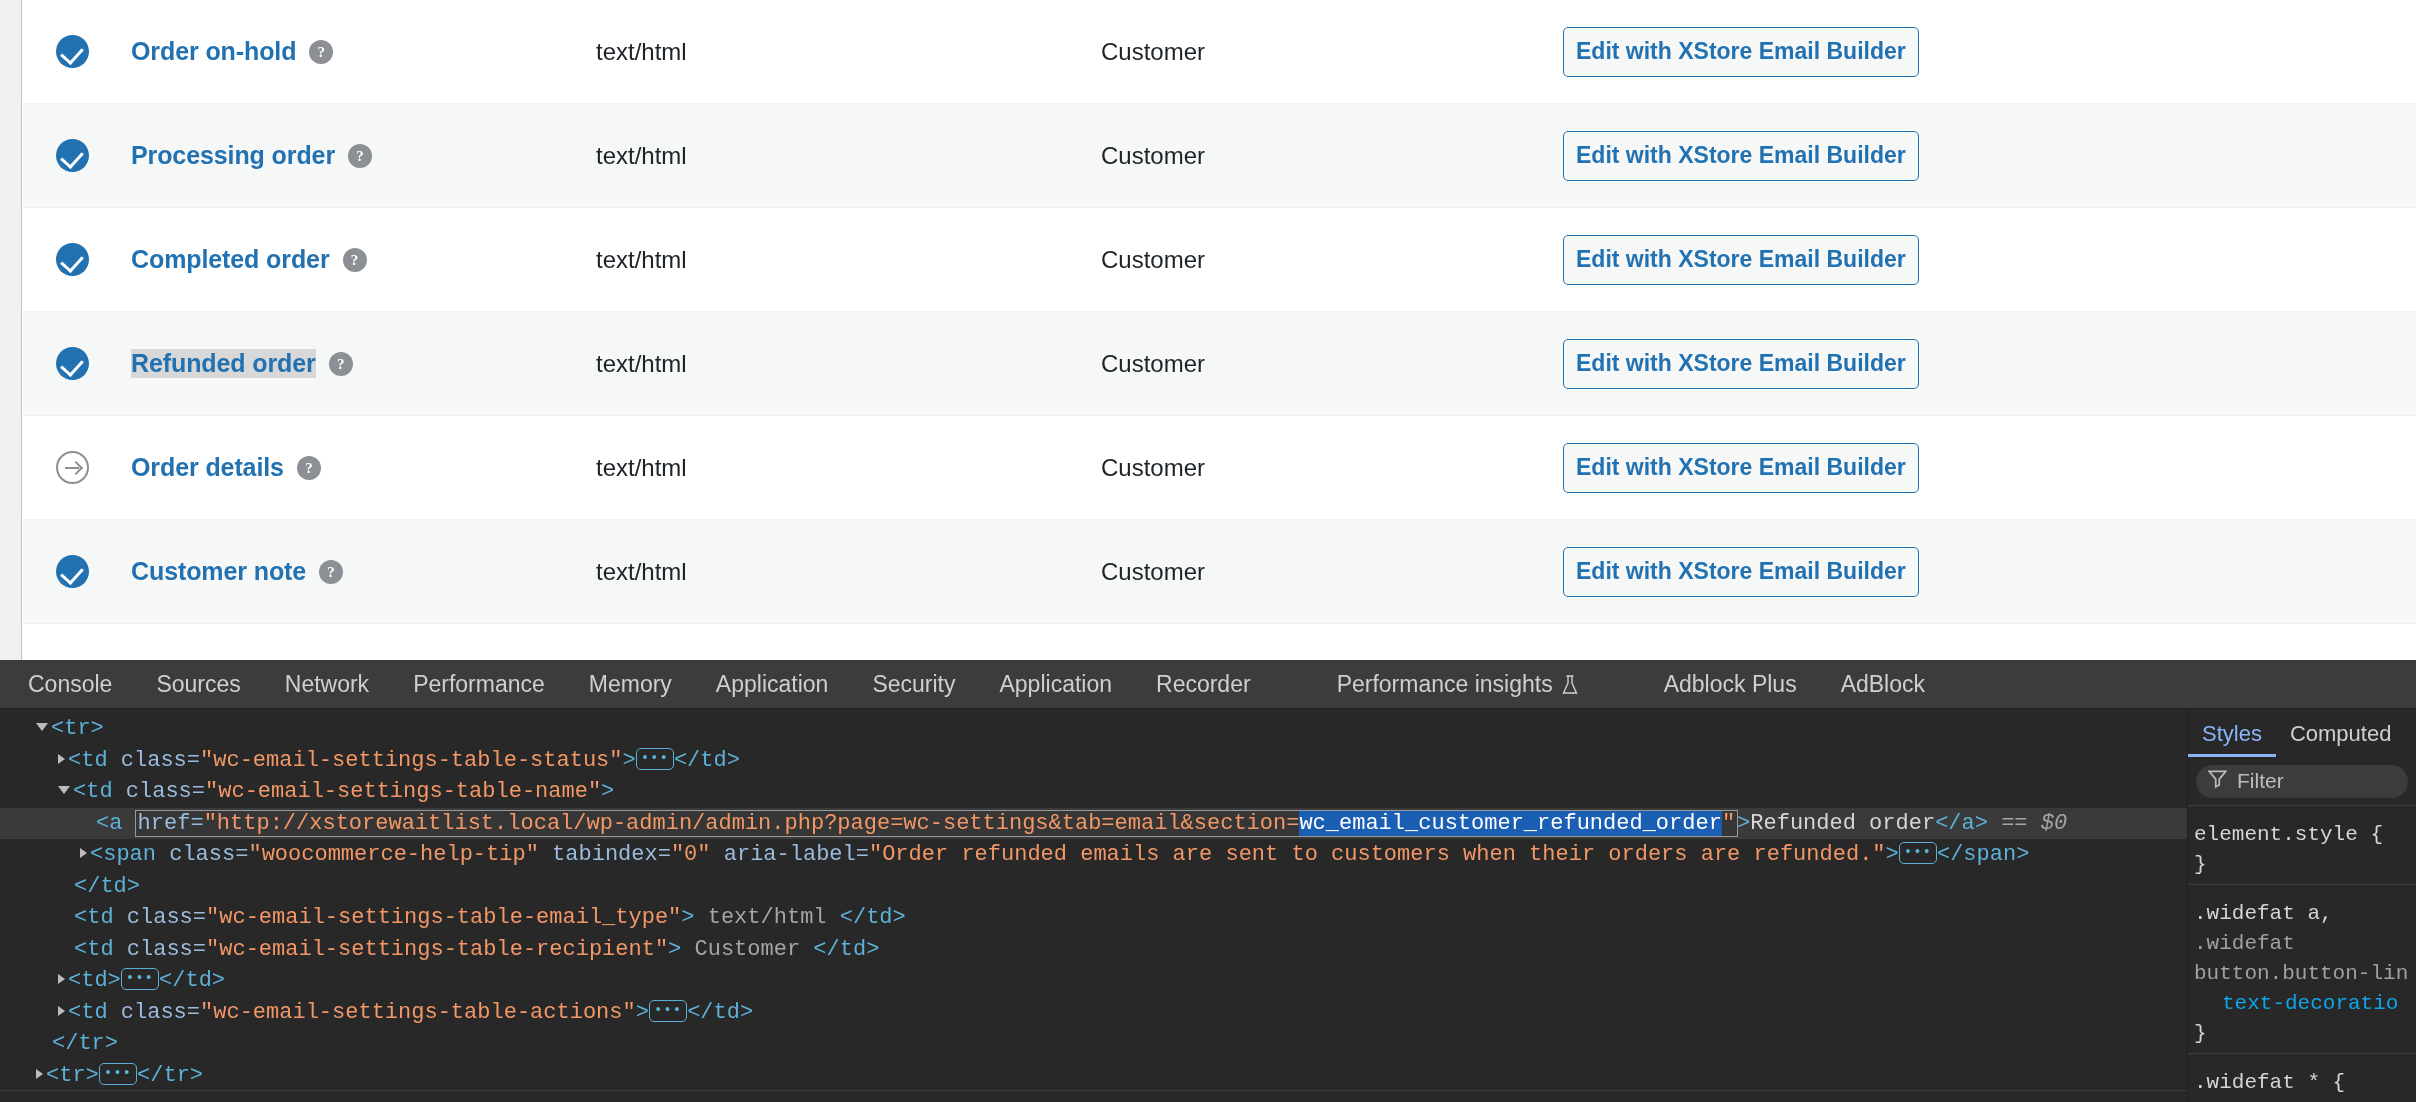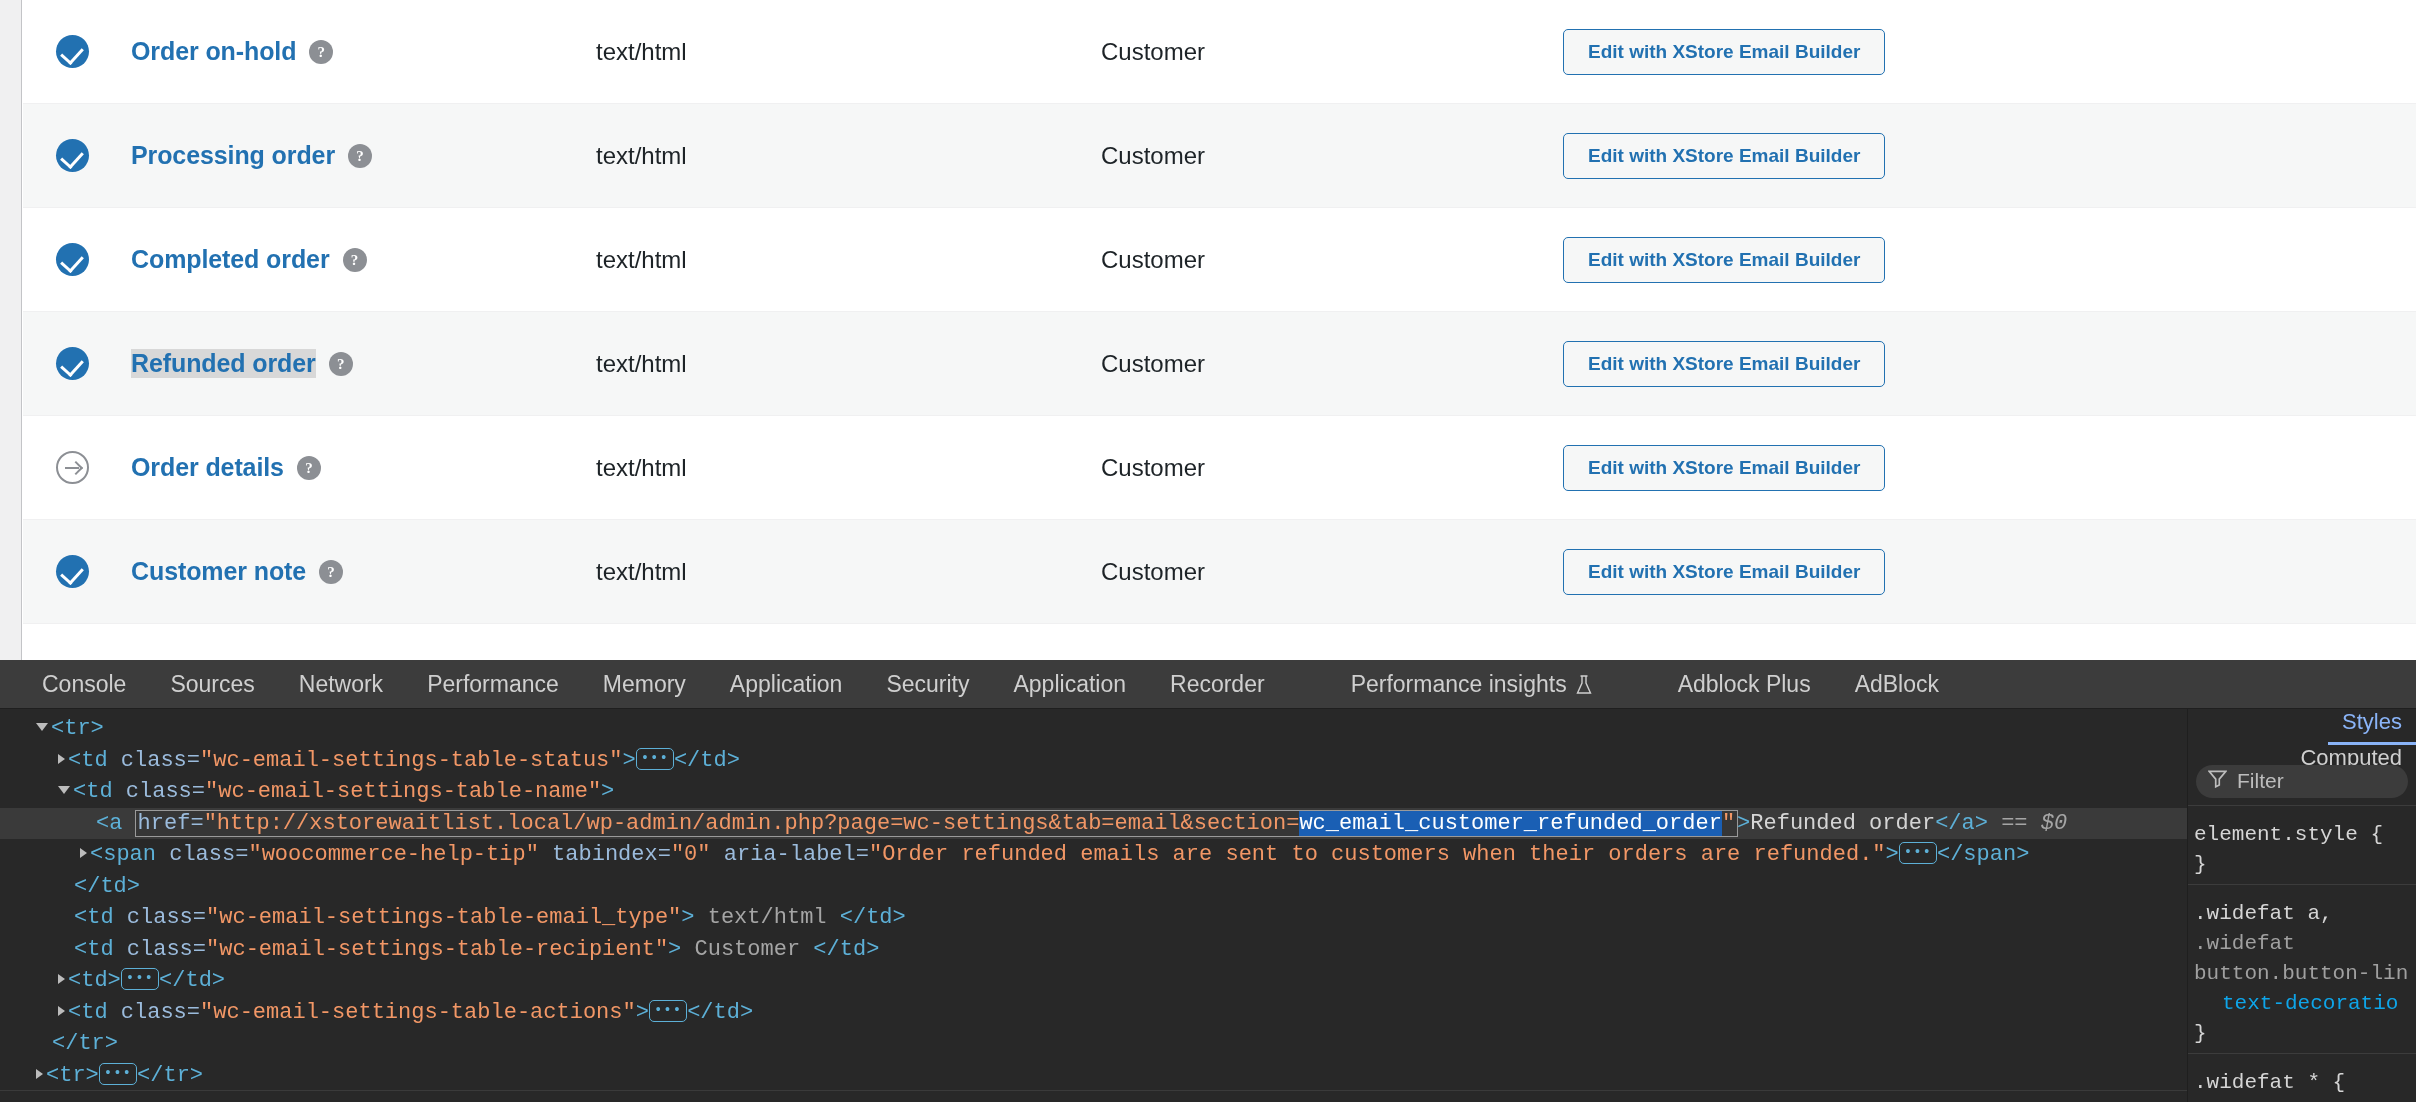--- a/index.html
+++ b/index.html
@@ -74,37 +74,37 @@
     text-align:center; line-height:24px; margin-left:13px;
     font-family:"Liberation Serif", serif; flex:0 0 24px;
   }
 
   .cell-text { font-size:24px; color:#1d2327; white-space:nowrap; }
 
   .btn-edit {
     display:inline-block;
     border:1px solid #2271b1; border-radius:5px;
     background:#f6f7f7; color:#2271b1;
-    font-size:19px; font-weight:bold;
-    padding:12px 24px 13px;
+    font-size:23px; font-weight:bold;
+    padding:12px 12px 13px;
     line-height:1; white-space:nowrap;
     font-family:"Liberation Sans", sans-serif;
   }
 
   
   #devtools {
     position:absolute; left:0; top:660px; width:2416px; height:442px;
     background:#282828;
     font-family:"Liberation Sans", sans-serif;
   }
   .dt-tabbar {
     height:49px; background:#3c3c3c;
     display:flex; align-items:flex-start;
     border-bottom:1px solid #1f1f1f;
-    padding-left:20px;
+    padding-left:6px;
   }
   .dt-tab {
     color:#cfcfcf; font-size:23px;
     padding:0 22px; height:49px; line-height:49px; white-space:nowrap;
   }
   .dt-tab.gap-l { margin-left:42px; }
   .dt-tab.gap-r { margin-left:42px; }
   .flask {
     display:inline-block; width:16px; height:20px;
     margin-left:9px; vertical-align:-3px;
@@ -152,21 +152,21 @@
 
   .attr-box { outline:1px solid #9a9a9a; background:#363636; padding:0 2px; }
   .hl-sel { background:#1a5fb4; color:#ffffff; }
 
   
   .styles-pane {
     flex:1 1 auto; background:#282828;
     border-left:1px solid #1f1f1f; position:relative;
     overflow:hidden;
   }
-  .st-tabbar { height:48px; display:flex; align-items:flex-end; background:#282828;flex-direction:column; }
+  .st-tabbar { height:48px; display:flex; align-items:flex-end; background:#282828; }
   .st-tab {
     color:#cfcfcf; font-size:22px; padding:0 14px 10px 14px; white-space:nowrap;
   }
   .st-tab.active { color:#8ab4f8; box-shadow:inset 0 -3px 0 #8ab4f8; }
   .st-filterbar { height:48px; display:flex; align-items:center; padding:0 8px; }
   .st-filter {
     flex:1; height:33px; border-radius:17px; background:#3c3c3c;
     display:flex; align-items:center; padding-left:12px;
     color:#bdbdbd; font-size:21px;
   }

